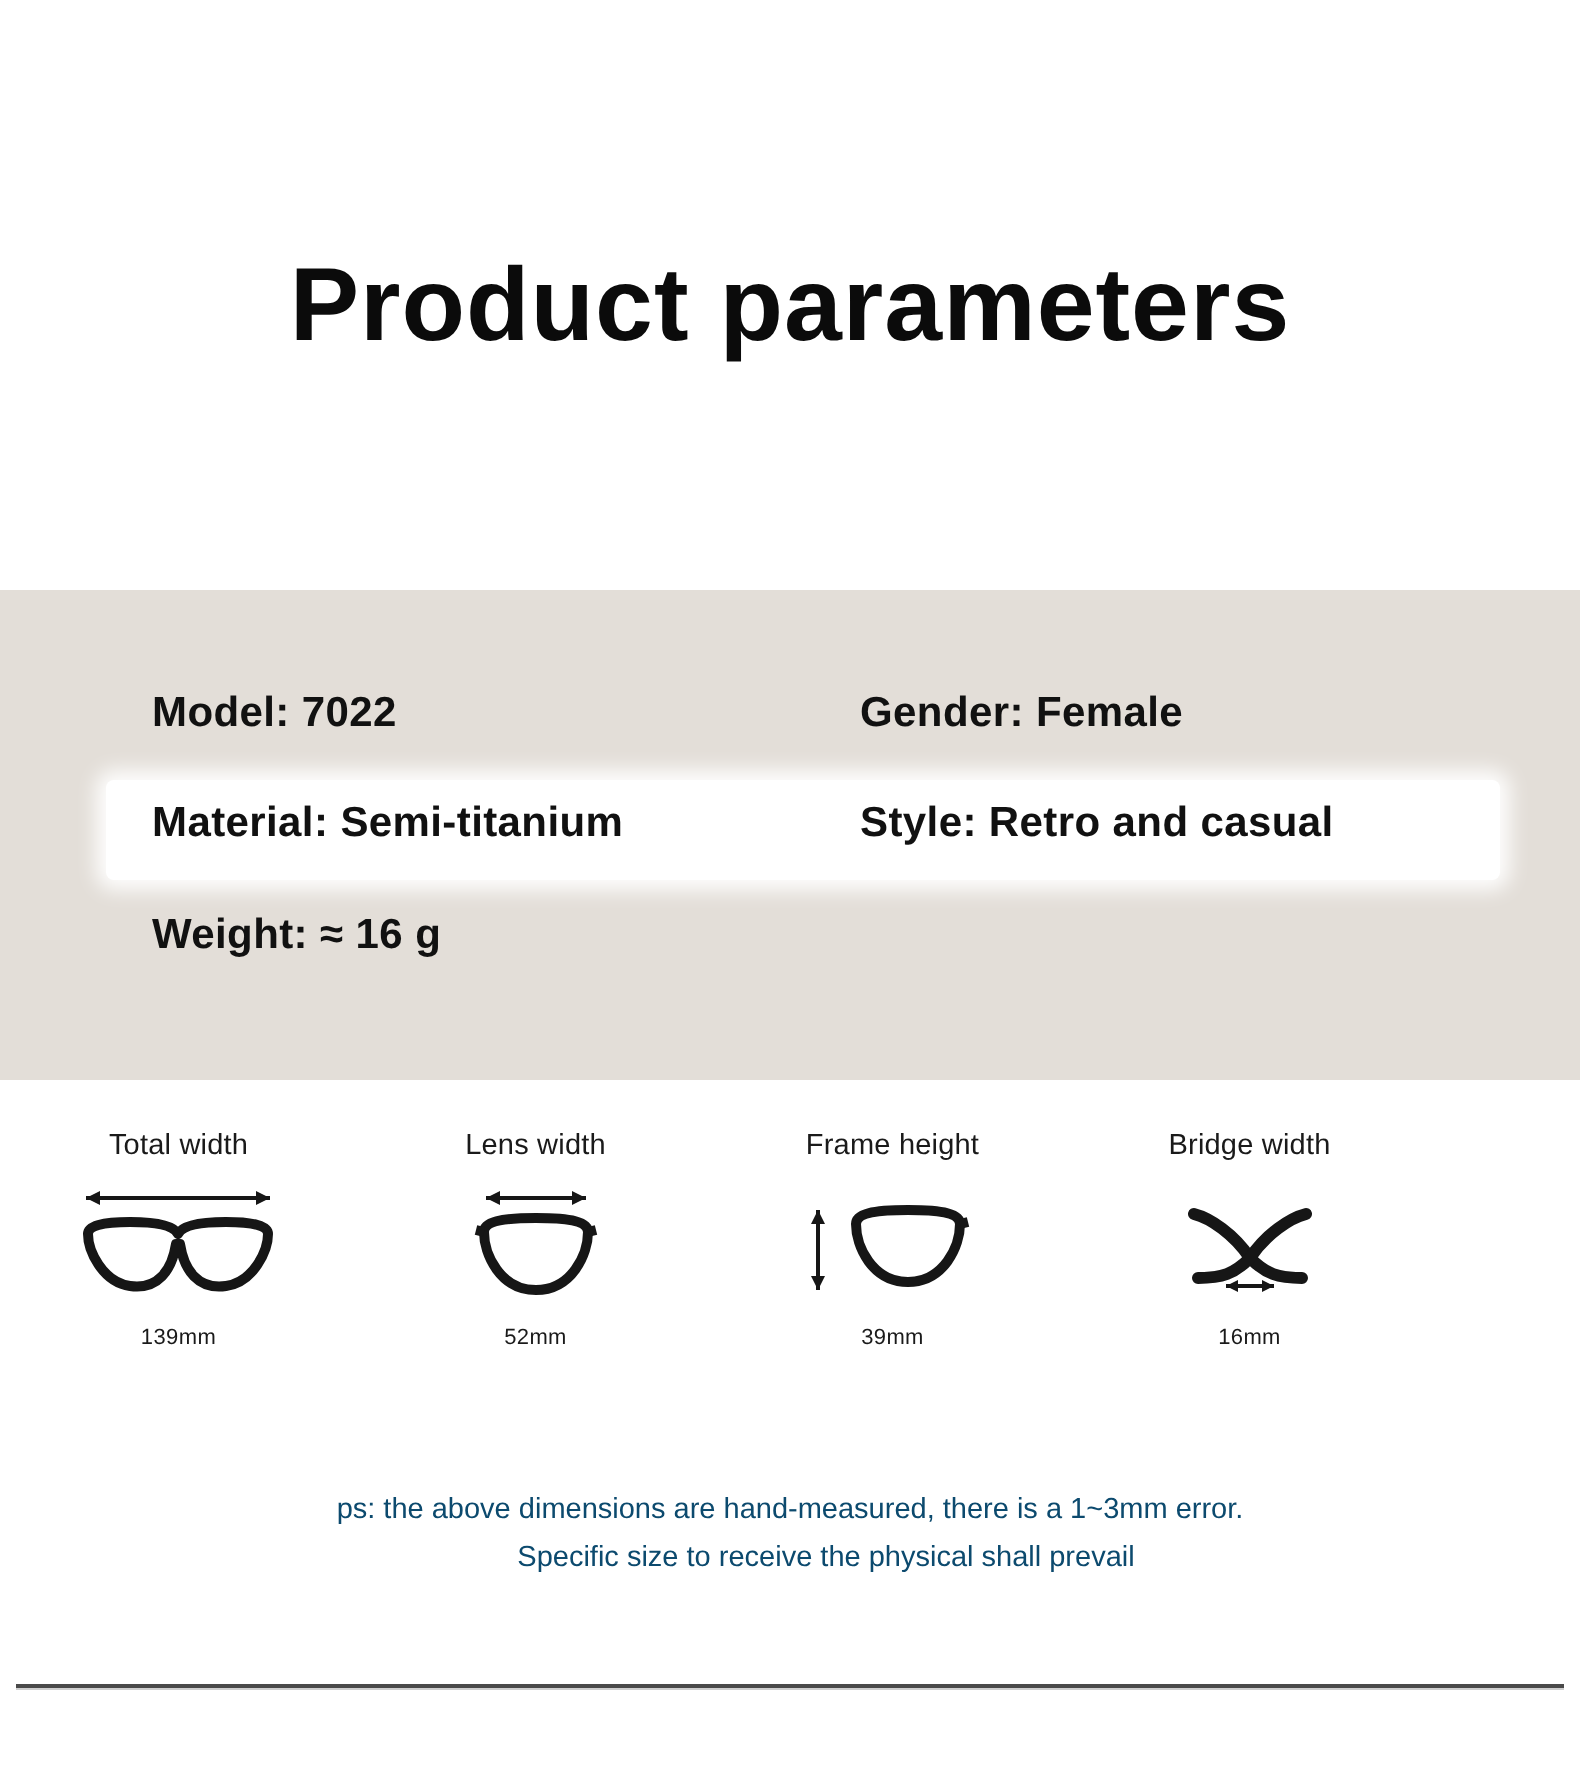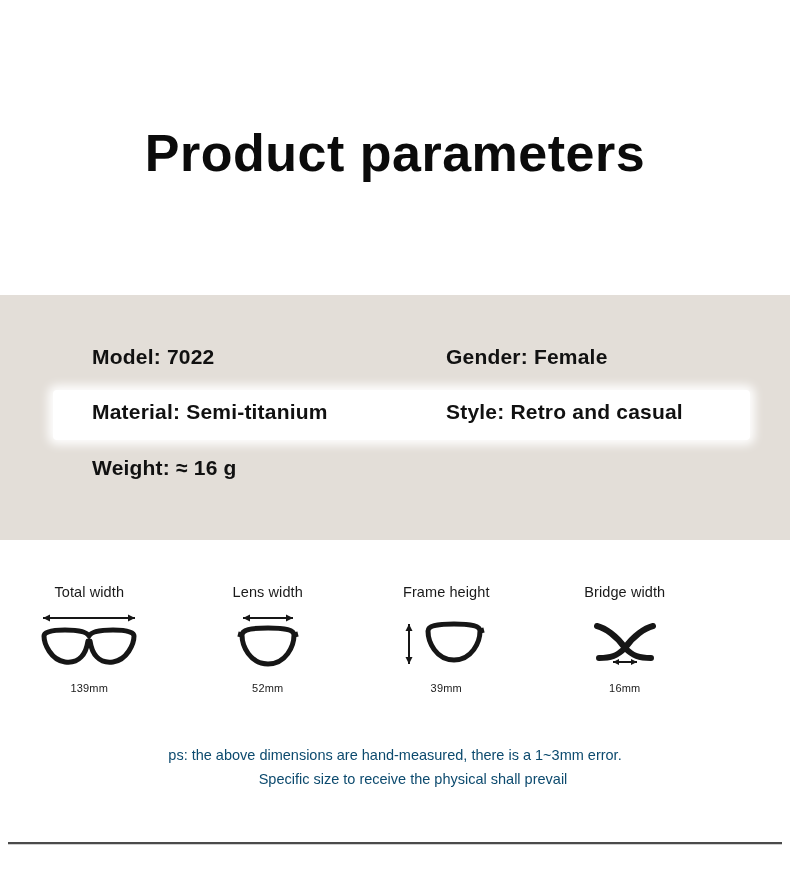--- a/index.html
+++ b/index.html
@@ -45,21 +45,21 @@
     left: 53px;
     top: 390px;
     width: 697px;
     height: 50px;
     background: #ffffff;
     border-radius: 4px;
     box-shadow: 0 0 10px 5px rgba(255,255,255,0.95);
   }
   .spec-row {
     position: absolute;
-    left: 16px;
+    left: 0;
     width: 693px;
     height: 40px;
   }
   .spec-row.r1 { top: 345px; }
   .spec-row.r2 { top: 400px; }
   .spec-row.r3 { top: 456px; }
 
   .spec-cell {
     position: absolute;
     font-size: 21px;
@@ -71,21 +71,20 @@
   .spec-cell.col-left  { left: 76px; }
   .spec-cell.col-right { left: 430px; }
 
   
   .dims {
     position: absolute;
     left: 0;
     top: 565px;
     width: 714px;
     display: flex;
-    margin-top: 19px;
   }
   .dim-col {
     flex: 1 1 0;
     display: flex;
     flex-direction: column;
     align-items: center;
   }
   .dim-label {
     font-size: 14.5px;
     font-weight: 400;

